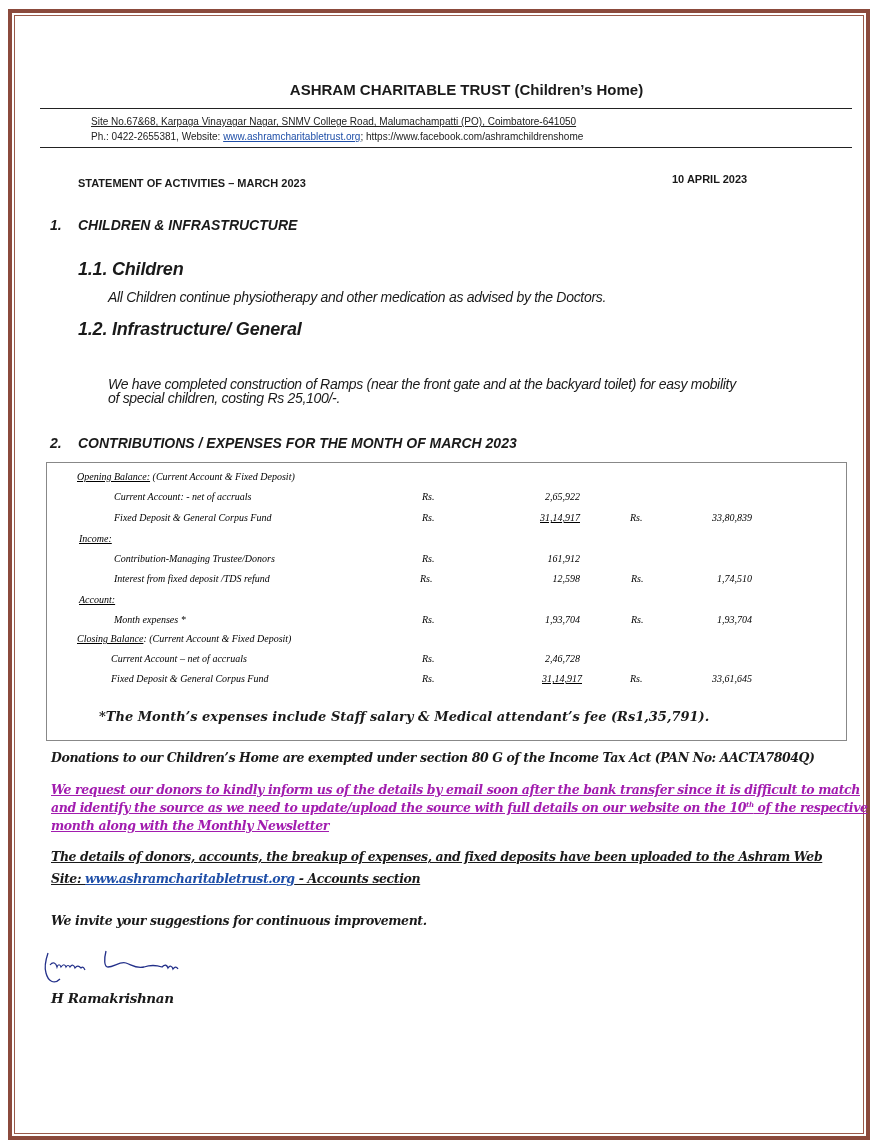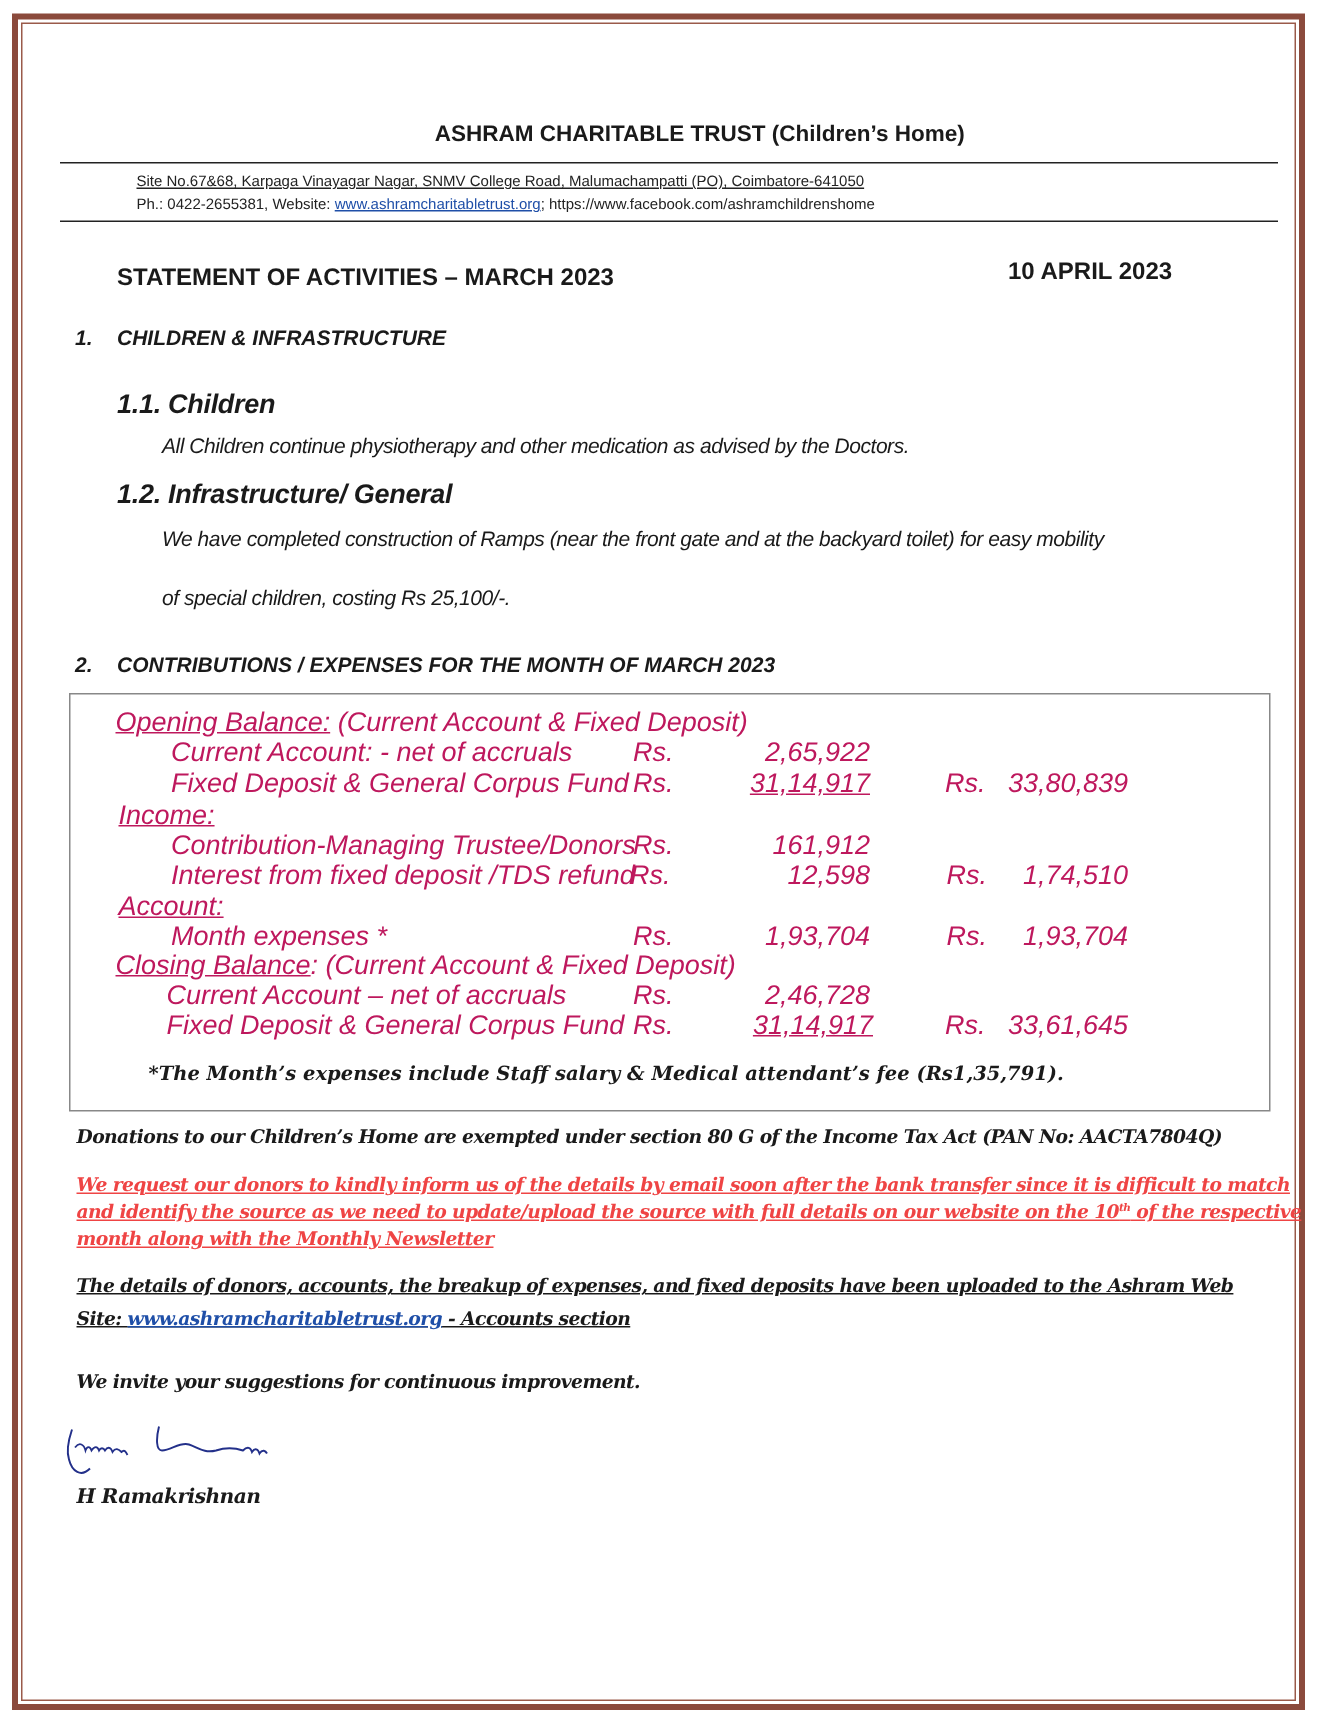--- a/index.html
+++ b/index.html
@@ -12,34 +12,34 @@
   .abs { position: absolute; white-space: nowrap; margin-left: 24px; }
 
   .org-title { left: 0; width: 885px; top: 81px; text-align: center; font-weight: bold; font-size: 15px; font-family: "Liberation Sans", sans-serif; }
 
   .rule { position: absolute; height: 0; border-top: 1px solid #222; }
 
   .addr { font-size: 10px; font-family: "Liberation Sans", sans-serif; color: #222; }
   .addr u { text-decoration: underline; }
   .link { color: #1f4fa8; text-decoration: underline; }
 
-  .stmt { font-weight: bold; font-size: 16px; }
+  .stmt { font-weight: bold; font-size: 11px; }
 
   .sec-h { font-style: italic; font-weight: bold; font-size: 14px; }
   .sub-h { font-style: italic; font-weight: bold; font-size: 18px; font-family: "Liberation Sans", sans-serif; letter-spacing: -0.2px; }
   .body-it { font-style: italic; font-size: 14px; font-family: "Liberation Sans", sans-serif; letter-spacing: -0.3px; }
 
   .table-box { position: absolute; left: 46px; top: 462px; width: 801px; height: 279px; border: 1px solid #888; box-sizing: border-box; }
-  .serif-it { font-family: Liberation Sans, sans-serif; font-style: italic; font-size: 18px; color: #be185d; }
+  .serif-it { font-family: Liberation Serif, serif; font-style: italic; font-size: 10px; color: #000000; }
   .serif-it u { text-decoration: underline; }
   .num { text-align: right; }
   .footnote-bold { font-family: "DejaVu Serif", "Liberation Serif", serif; font-style: italic; font-weight: bold; font-size: 13px; }
 
   .para-bold { font-family: "DejaVu Serif", "Liberation Serif", serif; font-style: italic; font-weight: bold; font-size: 12.5px; letter-spacing: -0.4px; }
-  .para-blue { color: #ef4444; text-decoration: underline; }
+  .para-blue { color: #a21caf; text-decoration: underline; }
   .para-ul { text-decoration: underline; }
 
   .signature { position: absolute; left: 40px; top: 945px; width: 170px; height: 45px; }
 </style>
 </head>
 <body>
 
 <div class="frame-outer"></div>
 <div class="frame-inner"></div>
 
@@ -52,21 +52,21 @@
 <div class="abs stmt" style="left:54px; top:177px;">STATEMENT OF ACTIVITIES – MARCH 2023</div>
 <div class="abs stmt" style="left:648px; top:173px;">10 APRIL 2023</div>
 
 <div class="abs sec-h" style="left:26px; top:217px;">1.</div>
 <div class="abs sec-h" style="left:54px; top:217px;">CHILDREN &amp; INFRASTRUCTURE</div>
 
 <div class="abs sub-h" style="left:54px; top:259px;">1.1. Children</div>
 <div class="abs body-it" style="left:84px; top:289px;">All Children continue physiotherapy and other medication as advised by the Doctors.</div>
 
 <div class="abs sub-h" style="left:54px; top:319px;">1.2. Infrastructure/ General</div>
-<div class="abs body-it" style="left:84px; top:351px;text-align:center;">We have completed construction of Ramps (near the front gate and at the backyard toilet) for easy mobility</div>
+<div class="abs body-it" style="left:84px; top:376px;text-align:center;">We have completed construction of Ramps (near the front gate and at the backyard toilet) for easy mobility</div>
 <div class="abs body-it" style="left:84px; top:390px;">of special children, costing Rs 25,100/-.</div>
 
 <div class="abs sec-h" style="left:26px; top:435px;">2.</div>
 <div class="abs sec-h" style="left:54px; top:435px;">CONTRIBUTIONS / EXPENSES FOR THE MONTH OF MARCH 2023</div>
 
 <div class="table-box"></div>
 
 <div class="abs serif-it" style="left:53px; top:471px;"><u>Opening Balance:</u><span> (Current Account &amp; Fixed Deposit)</span></div>
 
 <div class="abs serif-it" style="left:90px; top:491px;">Current Account: - net of accruals</div>

